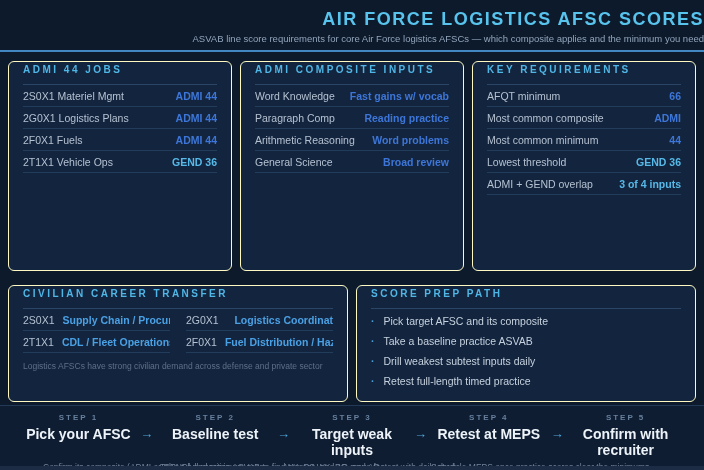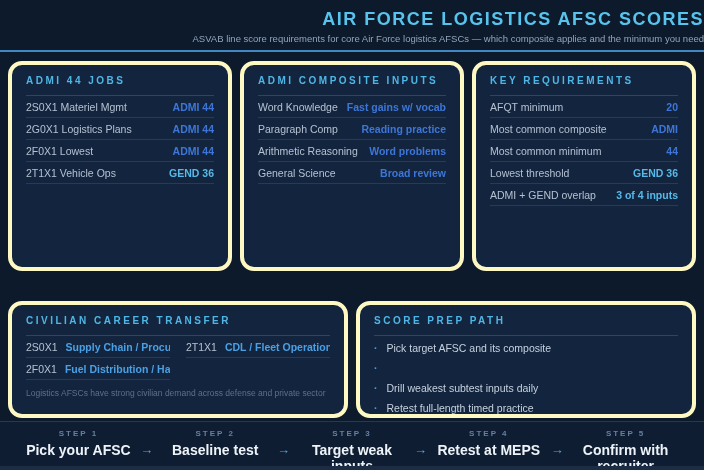--- a/index.html
+++ b/index.html
@@ -9,23 +9,23 @@
     font-family:"Liberation Sans", sans-serif;
     -webkit-font-smoothing:antialiased;
   }
   
   .header{text-align:right;padding-top:8px;padding-bottom:6px;border-bottom:2px solid #4286c2;}
   .title{color:#58c4ee;font-size:18px;font-weight:bold;letter-spacing:1.5px;line-height:22px;}
   .subtitle{color:#93a5bb;font-size:9.5px;margin-top:3px;line-height:11px;}
   
   .main{padding:0 8px;}
   .grid-top{display:grid;grid-template-columns:repeat(3,1fr);gap:8px;margin-top:9px;}
-  .grid-bottom{display:grid;grid-template-columns:repeat(2,1fr);gap:8px;margin-top:30px;}
-  .card{background:#13253e;border:4px solid #fef9c3;border-radius:14px;
-        padding:10px 14px;box-sizing:border-box;overflow:hidden;}
+  .grid-bottom{display:grid;grid-template-columns:repeat(2,1fr);gap:8px;margin-top:14px;}
+  .card{background:#13253e;border:1px solid #fef9c3;border-radius:6px;
+        padding:2px 14px;box-sizing:border-box;overflow:hidden;}
   .card.tall{height:210px;}
   .card.short{height:117px;}
   .card-title{color:#4fb6e6;font-size:10px;font-weight:bold;letter-spacing:2.5px;
               padding-bottom:9px;border-bottom:1px solid #2a4565;}
   .row{display:flex;justify-content:space-between;align-items:center;
        padding:5px 0 4px;border-bottom:1px solid #223c5b;font-size:10.5px;}
   .lbl{color:#b5c1d1;}
   .val{font-weight:bold;white-space:nowrap;}
   .val.blue{color:#3d76d8;}
   .val.cyan{color:#56b9e8;}
@@ -71,21 +71,21 @@
       <div class="card-title">ADMI 44 JOBS</div>
       <div class="row">
         <span class="lbl">2S0X1 Materiel Mgmt</span>
         <span class="val blue">ADMI 44</span>
       </div>
       <div class="row">
         <span class="lbl">2G0X1 Logistics Plans</span>
         <span class="val blue">ADMI 44</span>
       </div>
       <div class="row">
-        <span class="lbl">2F0X1 Lowest</span>
+        <span class="lbl">2F0X1 Fuels</span>
         <span class="val blue">ADMI 44</span>
       </div>
       <div class="row">
         <span class="lbl">2T1X1 Vehicle Ops</span>
         <span class="val cyan">GEND 36</span>
       </div>
     </div>
 
     <div class="card tall">
       <div class="card-title">ADMI COMPOSITE INPUTS</div>
@@ -104,21 +104,21 @@
       <div class="row">
         <span class="lbl">General Science</span>
         <span class="val blue">Broad review</span>
       </div>
     </div>
 
     <div class="card tall">
       <div class="card-title">KEY REQUIREMENTS</div>
       <div class="row">
         <span class="lbl">AFQT minimum</span>
-        <span class="val blue">20</span>
+        <span class="val blue">66</span>
       </div>
       <div class="row">
         <span class="lbl">Most common composite</span>
         <span class="val blue">ADMI</span>
       </div>
       <div class="row">
         <span class="lbl">Most common minimum</span>
         <span class="val blue">44</span>
       </div>
       <div class="row">
@@ -136,39 +136,44 @@
   <div class="grid-bottom">
 
     <div class="card short">
       <div class="card-title">CIVILIAN CAREER TRANSFER</div>
       <div class="civ-grid">
         <div class="civ-row">
           <span class="civ-code">2S0X1</span>
           <span class="civ-val">Supply Chain / Procurement</span>
         </div>
         <div class="civ-row">
+          <span class="civ-code">2G0X1</span>
+          <span class="civ-val">Logistics Coordinat</span>
+        </div>
+        <div class="civ-row">
           <span class="civ-code">2T1X1</span>
           <span class="civ-val">CDL / Fleet Operations</span>
         </div>
         <div class="civ-row">
           <span class="civ-code">2F0X1</span>
           <span class="civ-val">Fuel Distribution / Hazm</span>
         </div>
       </div>
       <div class="footnote">Logistics AFSCs have strong civilian demand across defense and private sector</div>
     </div>
 
     <div class="card short">
       <div class="card-title">SCORE PREP PATH</div>
       <div class="bullet-row">
         <span class="bullet-dot">·</span>
         <span>Pick target AFSC and its composite</span>
       </div>
       <div class="bullet-row">
         <span class="bullet-dot">·</span>
+        <span>Take a baseline practice ASVAB</span>
       </div>
       <div class="bullet-row">
         <span class="bullet-dot">·</span>
         <span>Drill weakest subtest inputs daily</span>
       </div>
       <div class="bullet-row">
         <span class="bullet-dot">·</span>
         <span>Retest full-length timed practice</span>
       </div>
       <div class="bullet-row">

